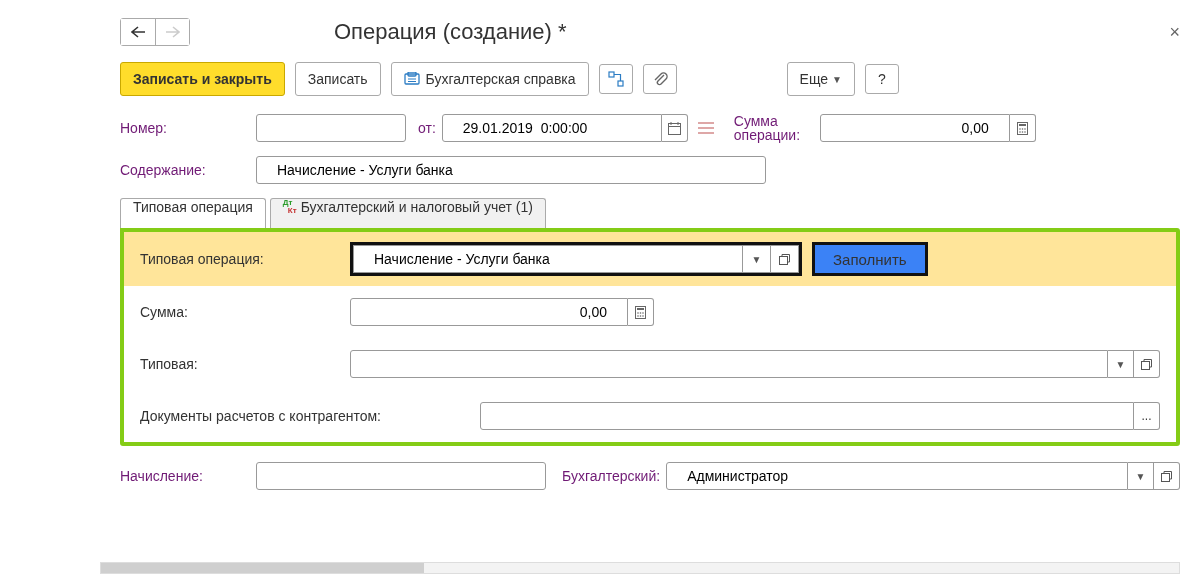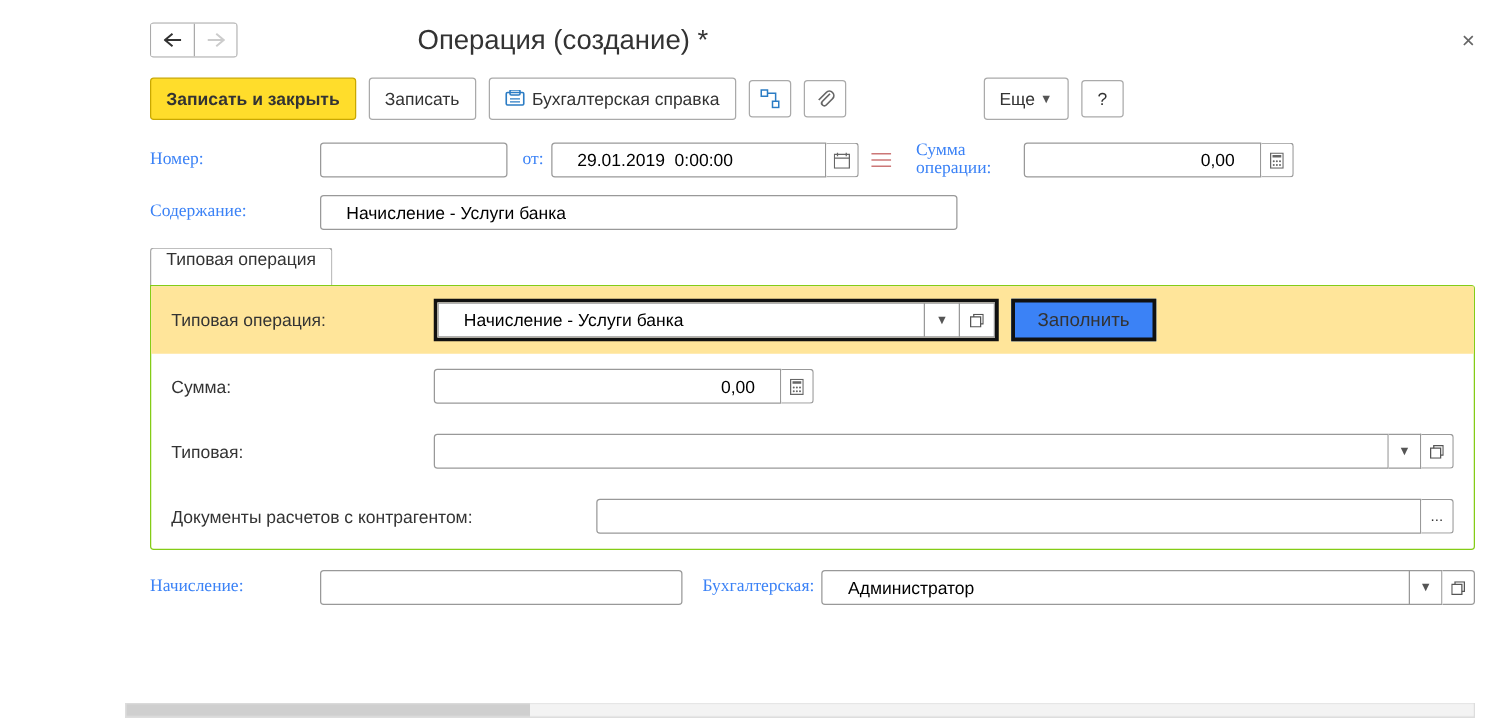--- a/index.html
+++ b/index.html
@@ -10,34 +10,34 @@
 .nav-btn + .nav-btn { border-left: 1px solid #aaa; }
 .nav-btn.disabled { color: #bbb; }
 .title { font-size: 22px; font-weight: 500; margin-left: 100px; color: #333; }
 .close-x { margin-left: auto; font-size: 18px; color: #666; cursor: pointer; }
 .toolbar { display: flex; align-items: center; gap: 10px; margin-left: 100px; margin-bottom: 18px; }
 .btn { height: 30px; padding: 16px 12px; border: 1px solid #aaa; border-radius: 3px; background: #fff; display: flex; align-items: center; justify-content: center; font-size: 14px; cursor: pointer; white-space: nowrap; }
 .btn-yellow { background: #ffdd2b; border-color: #c9a800; font-weight: bold; }
 .btn-icon { width: 34px; padding: 0; }
 .spacer-lg { width: 90px; }
 .form-row { display: flex; align-items: center; margin-left: 100px; margin-bottom: 14px; }
-.lbl { color: #3b82f6; margin-right: 6px; font-family: Liberation Serif, serif; }
+.lbl { color: #701a75; margin-right: 6px; }
 .input { height: 28px; border: 1px solid #999; border-radius: 3px; background: #fff; padding: 0 20px; font-size: 14px; }
 .input-group { display: flex; align-items: stretch; }
 .input-group .input { border-radius: 3px 0 0 3px; }
 .input-addon { width: 26px; border: 1px solid #999; border-left: none; display: flex; align-items: center; justify-content: center; font-size: 12px; background: #fff; cursor: pointer; }
 .input-addon:last-child { border-radius: 0 3px 3px 0; }
 .tabs-area { margin-left: 100px; }
 .tab-strip { display: flex; align-items: flex-end; }
 .tab { height: 30px; padding: 0 12px; border: 1px solid #aaa; border-bottom: none; border-radius: 3px 3px 0 0; display: flex; align-items: flex-start; background: #fff; margin-right: 4px; font-size: 14px; cursor: pointer; }
 .tab.inactive { background: #f1f1f1; }
 .dtkt { display: inline-flex; flex-direction: column; line-height: 8px; font-size: 8px; font-weight: bold; margin-right: 4px; }
 .dtkt .dt { color: #2a9c2a; }
 .dtkt .kt { color: #c43131; margin-left: 5px; }
-.tab-body { border: 1px solid #84cc16; padding: 0; border-radius: 0 3px 3px 3px; }
+.tab-body { border: 4px solid #84cc16; padding: 0; border-radius: 0 3px 3px 3px; }
 .row-hl { background: #ffe59a; padding: 10px 16px; display: flex; align-items: center; }
 .row-plain { padding: 12px 16px; display: flex; align-items: center; }
 .field-label { width: 210px; }
 .thick-group { display: flex; border: 3px solid #111; }
 .thick-group .input { border: 1px solid #999; border-radius: 0; }
 .mini-btn { width: 28px; border: 1px solid #999; border-left: none; display: flex; align-items: center; justify-content: center; font-size: 12px; background: #fff; cursor: pointer; }
 .fill-btn { height: 34px; padding: 0 18px; border: 3px solid #111; background: #3b82f6; font-size: 15px; display: flex; align-items: center; cursor: pointer; margin-left: 10px; }
 .chev { font-size: 10px; color: #555; }
 .text-right { text-align: right; }
 svg { display: block; }
@@ -139,20 +139,27 @@
 
 <div class="form-row">
   <span class="lbl" style="width:130px">Содержание:</span>
   <input class="input" style="width: 510px;" value="Начисление - Услуги банка">
 </div>
 
 <div class="tabs-area">
   <div class="tab-strip">
     <div class="tab">
       <span>Типовая операция</span>
+    </div>
+    <div class="tab inactive">
+      <span class="dtkt">
+          <span class="dt">Дт</span>
+          <span class="kt">Кт</span>
+        </span>
+      <span>Бухгалтерский и налоговый учет (1)</span>
     </div>
   </div>
   <div class="tab-body">
 
     <div class="row-hl">
       <span class="field-label">Типовая операция:</span>
       <div class="thick-group">
         <input class="input" style="width: 390px; height: 28px;" value="Начисление - Услуги банка">
         <div class="mini-btn">
             <span class="chev">▼</span>
@@ -209,21 +216,21 @@
         <div class="input-addon">...</div>
       </div>
     </div>
 
   </div>
 </div>
 
 <div class="form-row" style="margin-top:16px">
   <span class="lbl" style="width:130px">Начисление:</span>
   <input class="input" style="width: 290px;">
-  <span class="lbl" style="margin-left:16px">Бухгалтерская:</span>
+  <span class="lbl" style="margin-left:16px">Бухгалтерский:</span>
   <div class="input-group" style="flex:1">
     <input class="input" style="flex: 1 1 0%;" value="Администратор">
     <div class="input-addon">
         <span class="chev">▼</span>
       </div>
     <div class="input-addon">
       <svg width="11" height="11" viewBox="0 0 11 11">
           <rect x="0.5" y="2.5" width="8" height="8" fill="none" stroke="#555"></rect>
           <path d="M3 2.5 V0.5 H10.5 V8 H8.5" fill="none" stroke="#555"></path>
         </svg>

